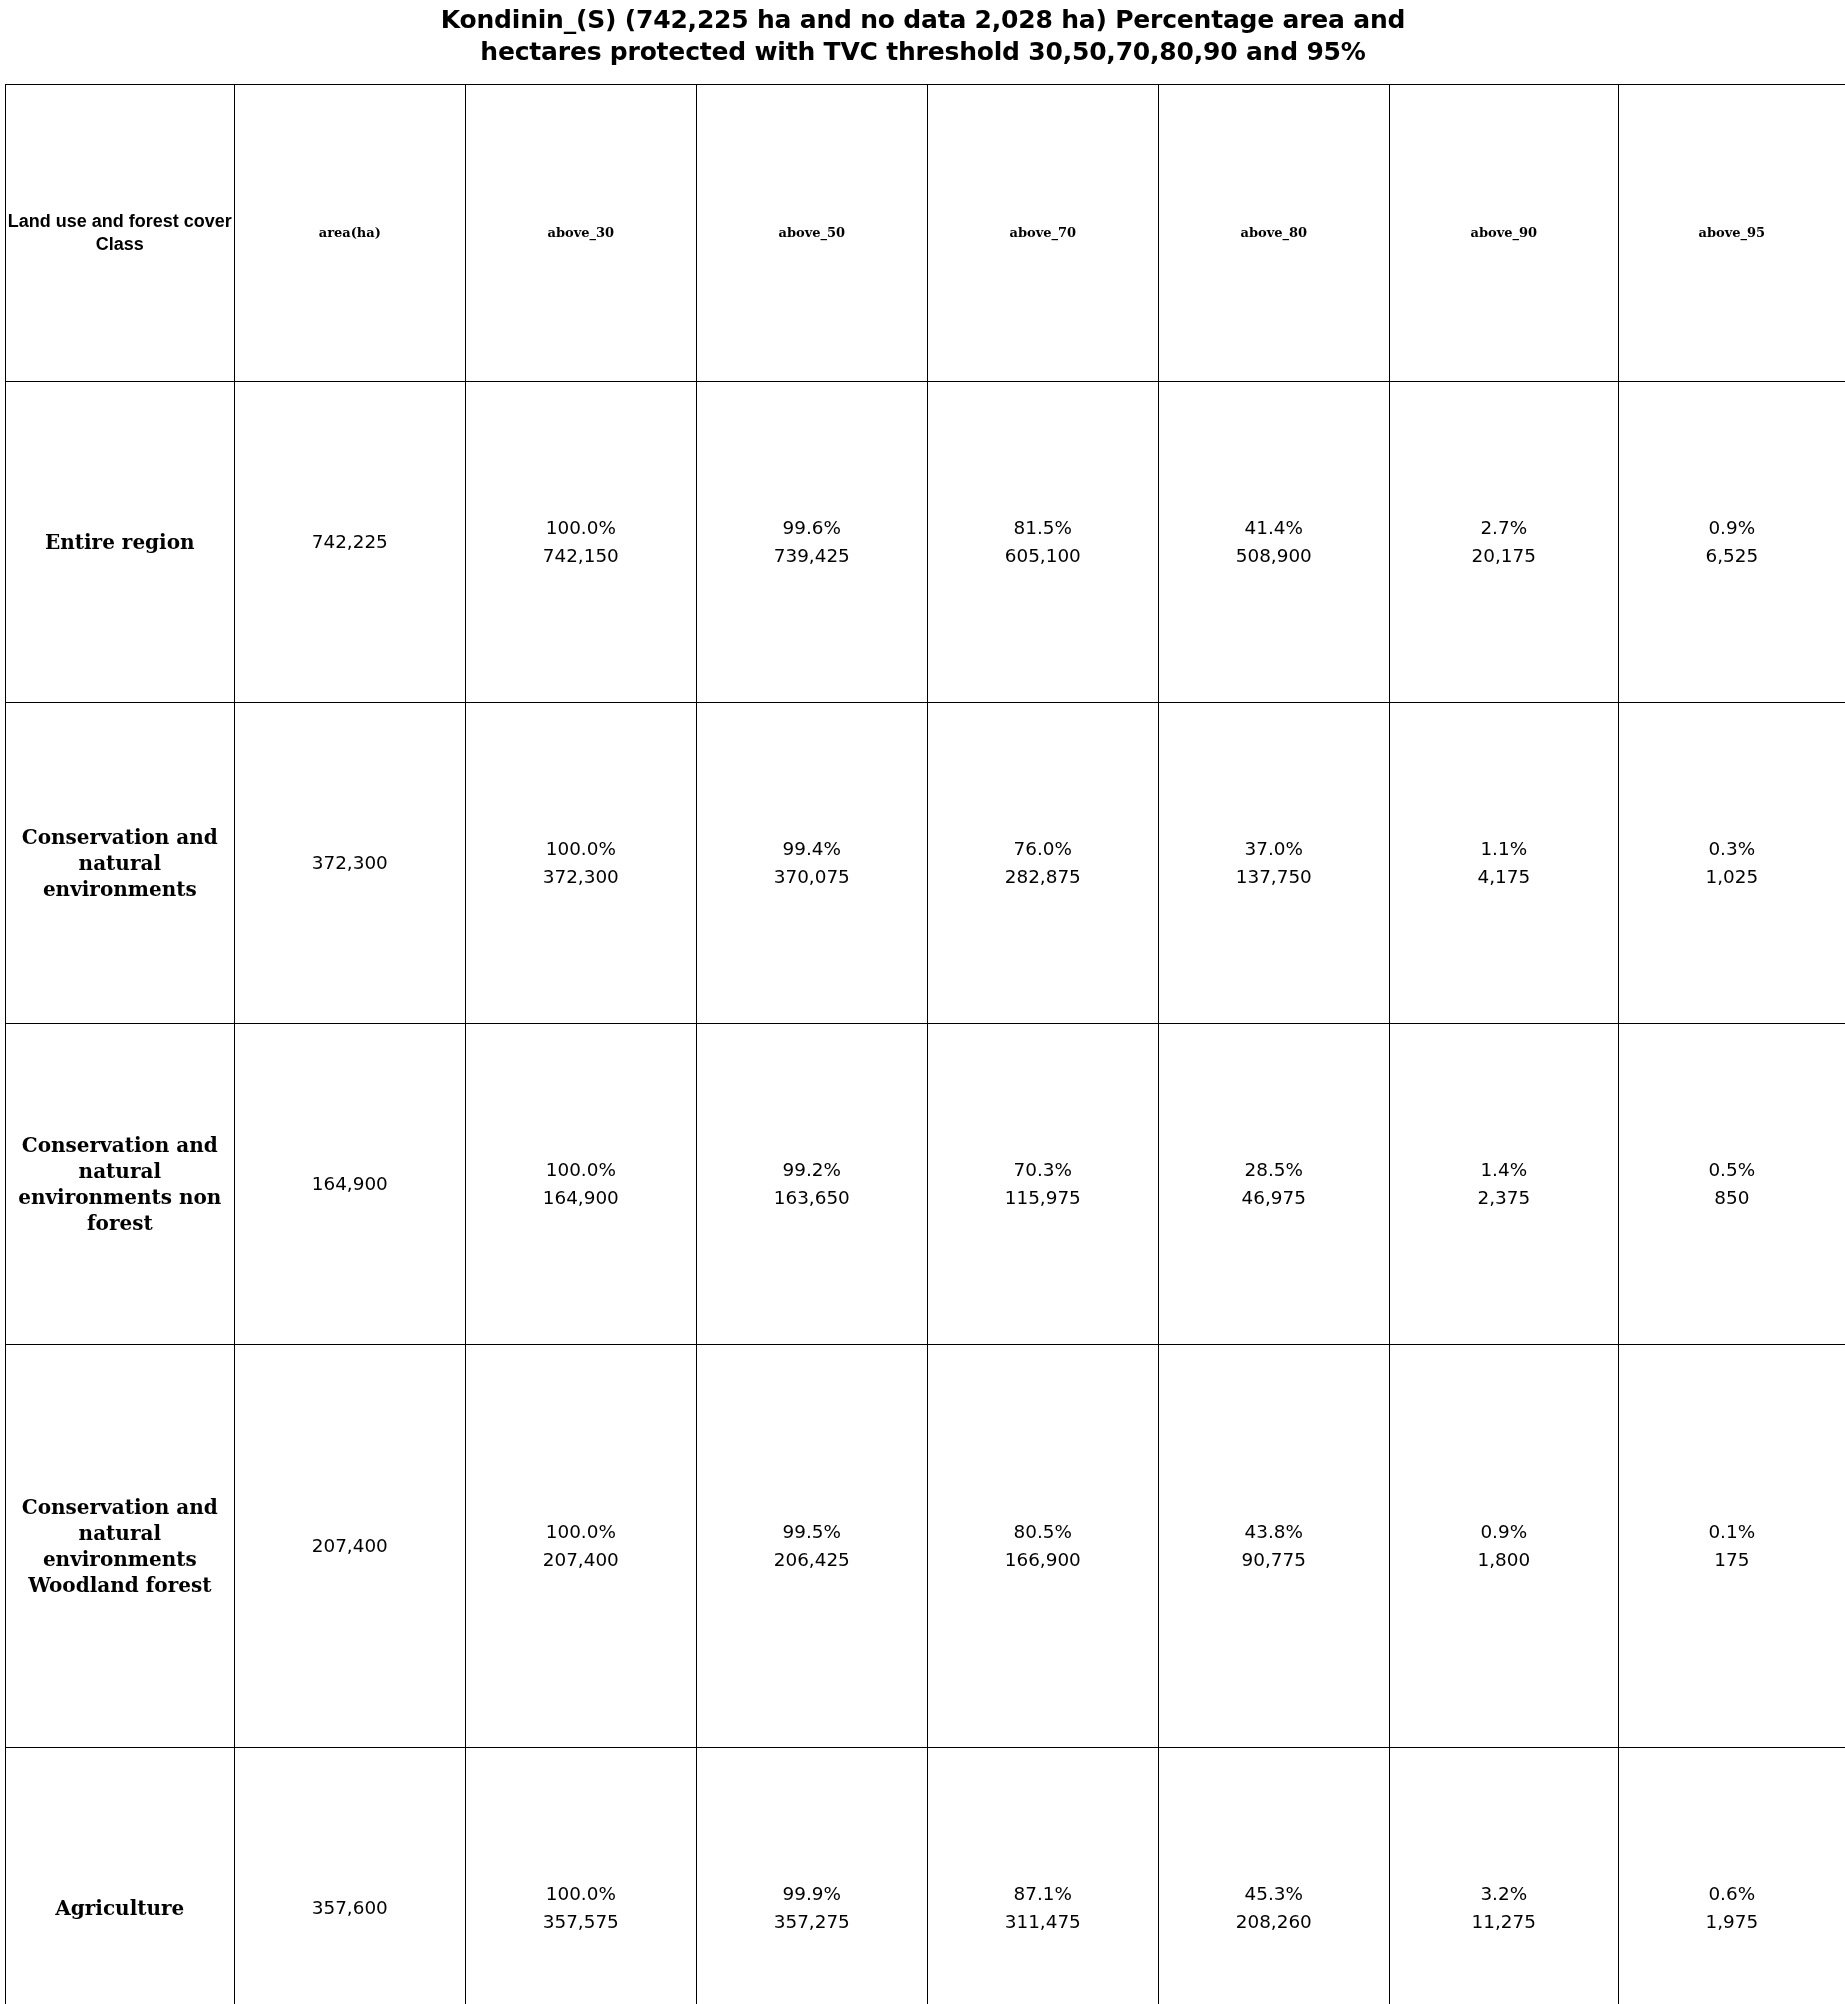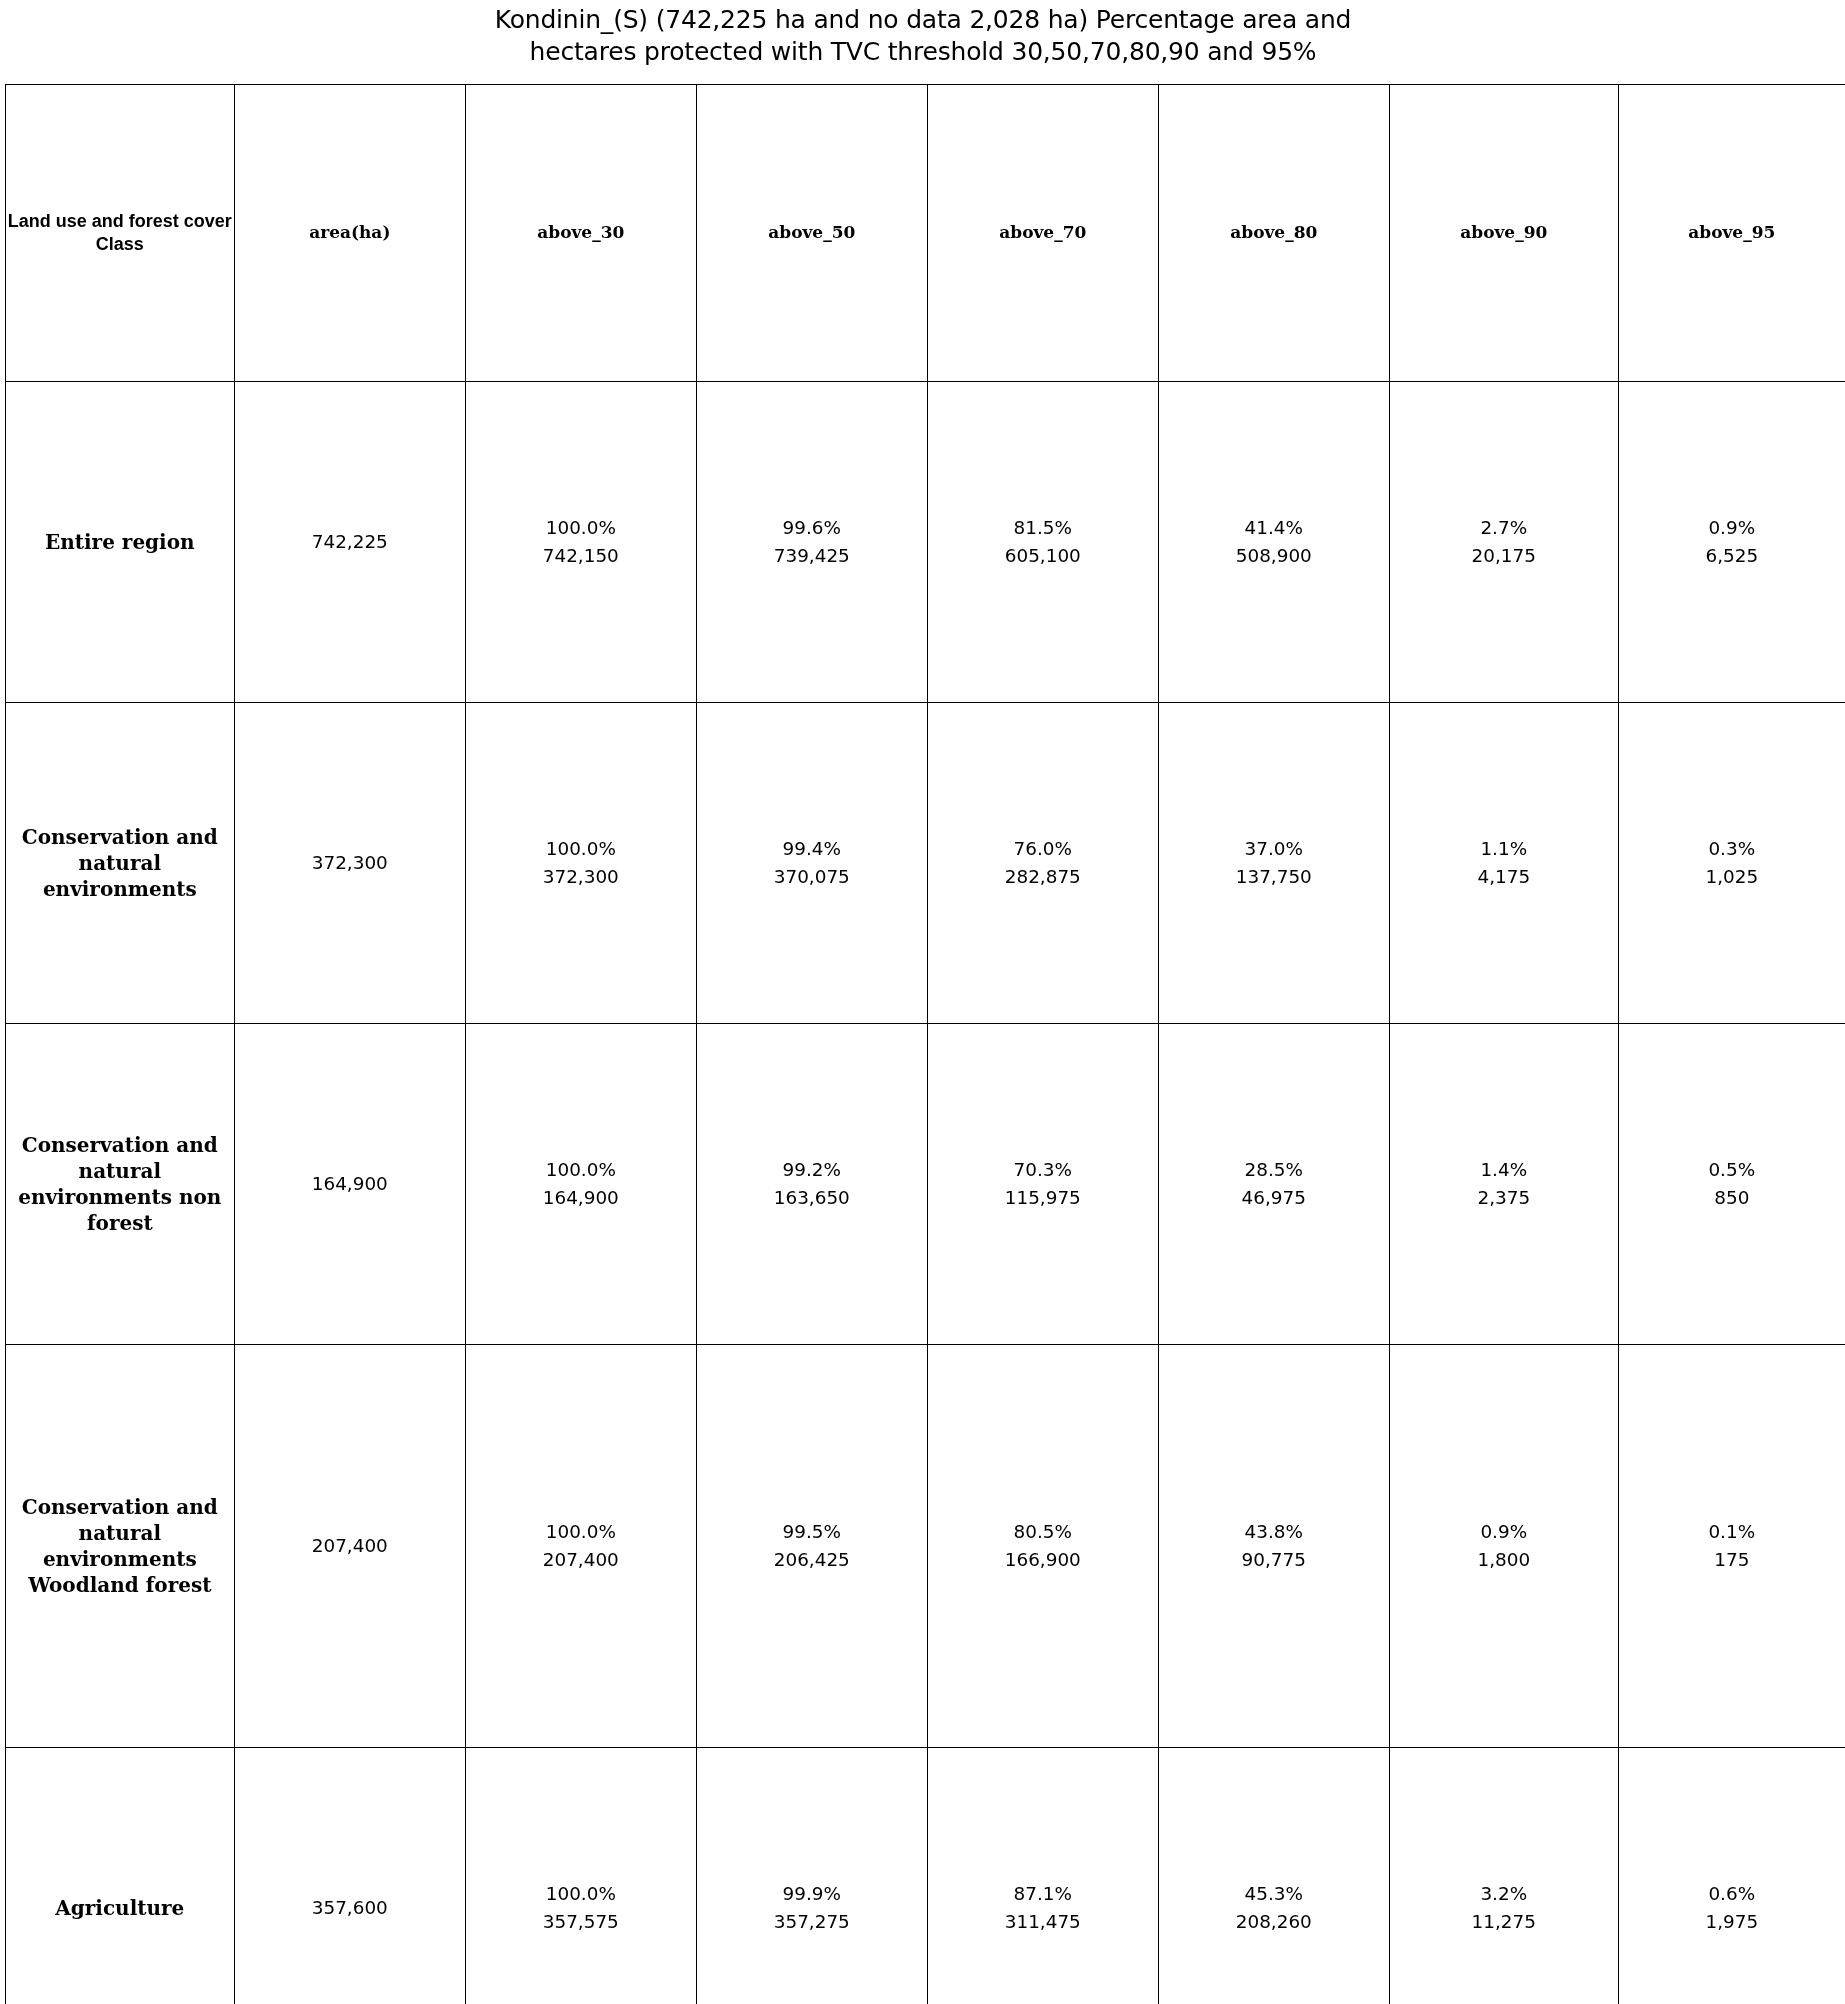--- a/index.html
+++ b/index.html
@@ -26,21 +26,21 @@
 
   
   .title-block {
     width: 100%;
     text-align: center;
     padding-top: 4px;
     padding-bottom: 7.2px;
   }
   .title-line {
     font-family: "DejaVu Sans", sans-serif;
-    font-weight: normal;
+    font-weight: bold;
     font-size: 25px;
     line-height: 1.28;
     letter-spacing: -0.2px;
     color: #000;
   }
 
   
   .table-wrap {
     padding: 0 4.8px;
     box-sizing: border-box;
@@ -67,21 +67,21 @@
   col.c4 { width: 231px; }
   col.c5 { width: 231px; }
   col.c6 { width: 229px; }
   col.c7 { width: 227px; }
 
   thead tr { height: 297px; }
 
   th.head-cell {
     font-family: "DejaVu Serif", serif;
     font-weight: bold;
-    font-size: 17px;
+    font-size: 13px;
     line-height: 1.25;
     vertical-align: middle;
   }
   th.head-first {
     font-family: Liberation Sans, sans-serif;
     font-weight: bold;
     font-size: 18px;
     line-height: 1.3;
   }
 

